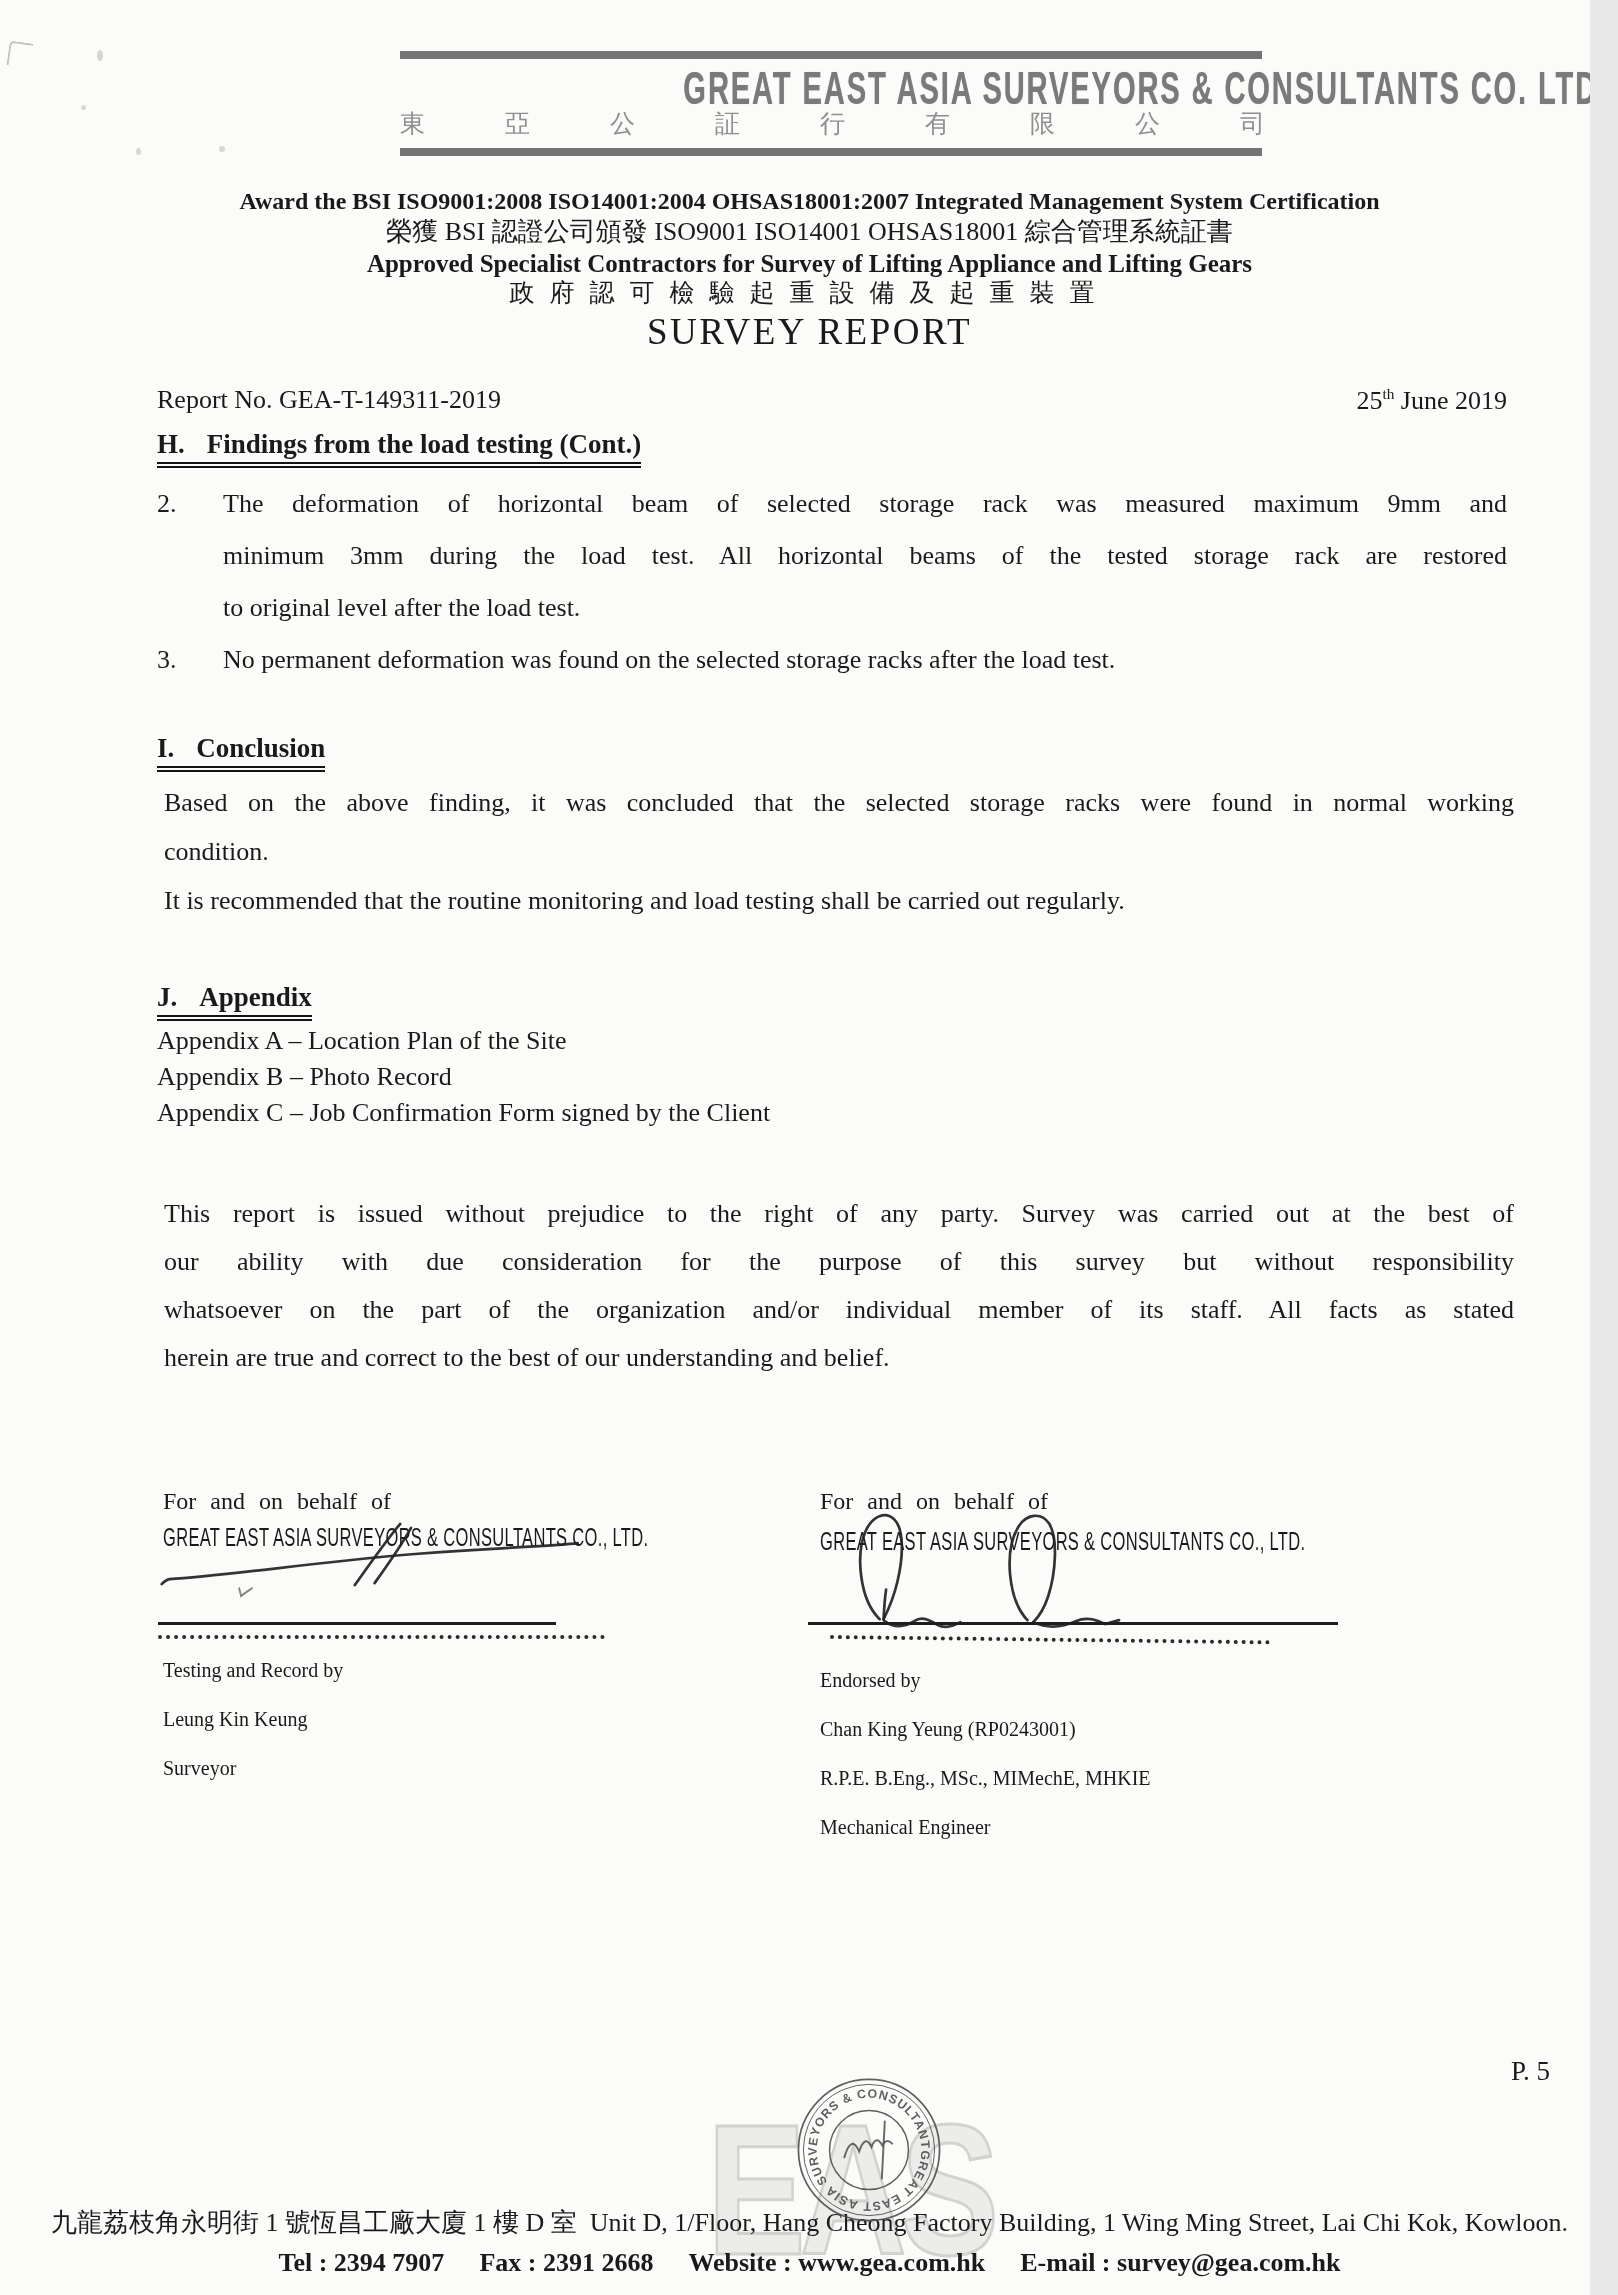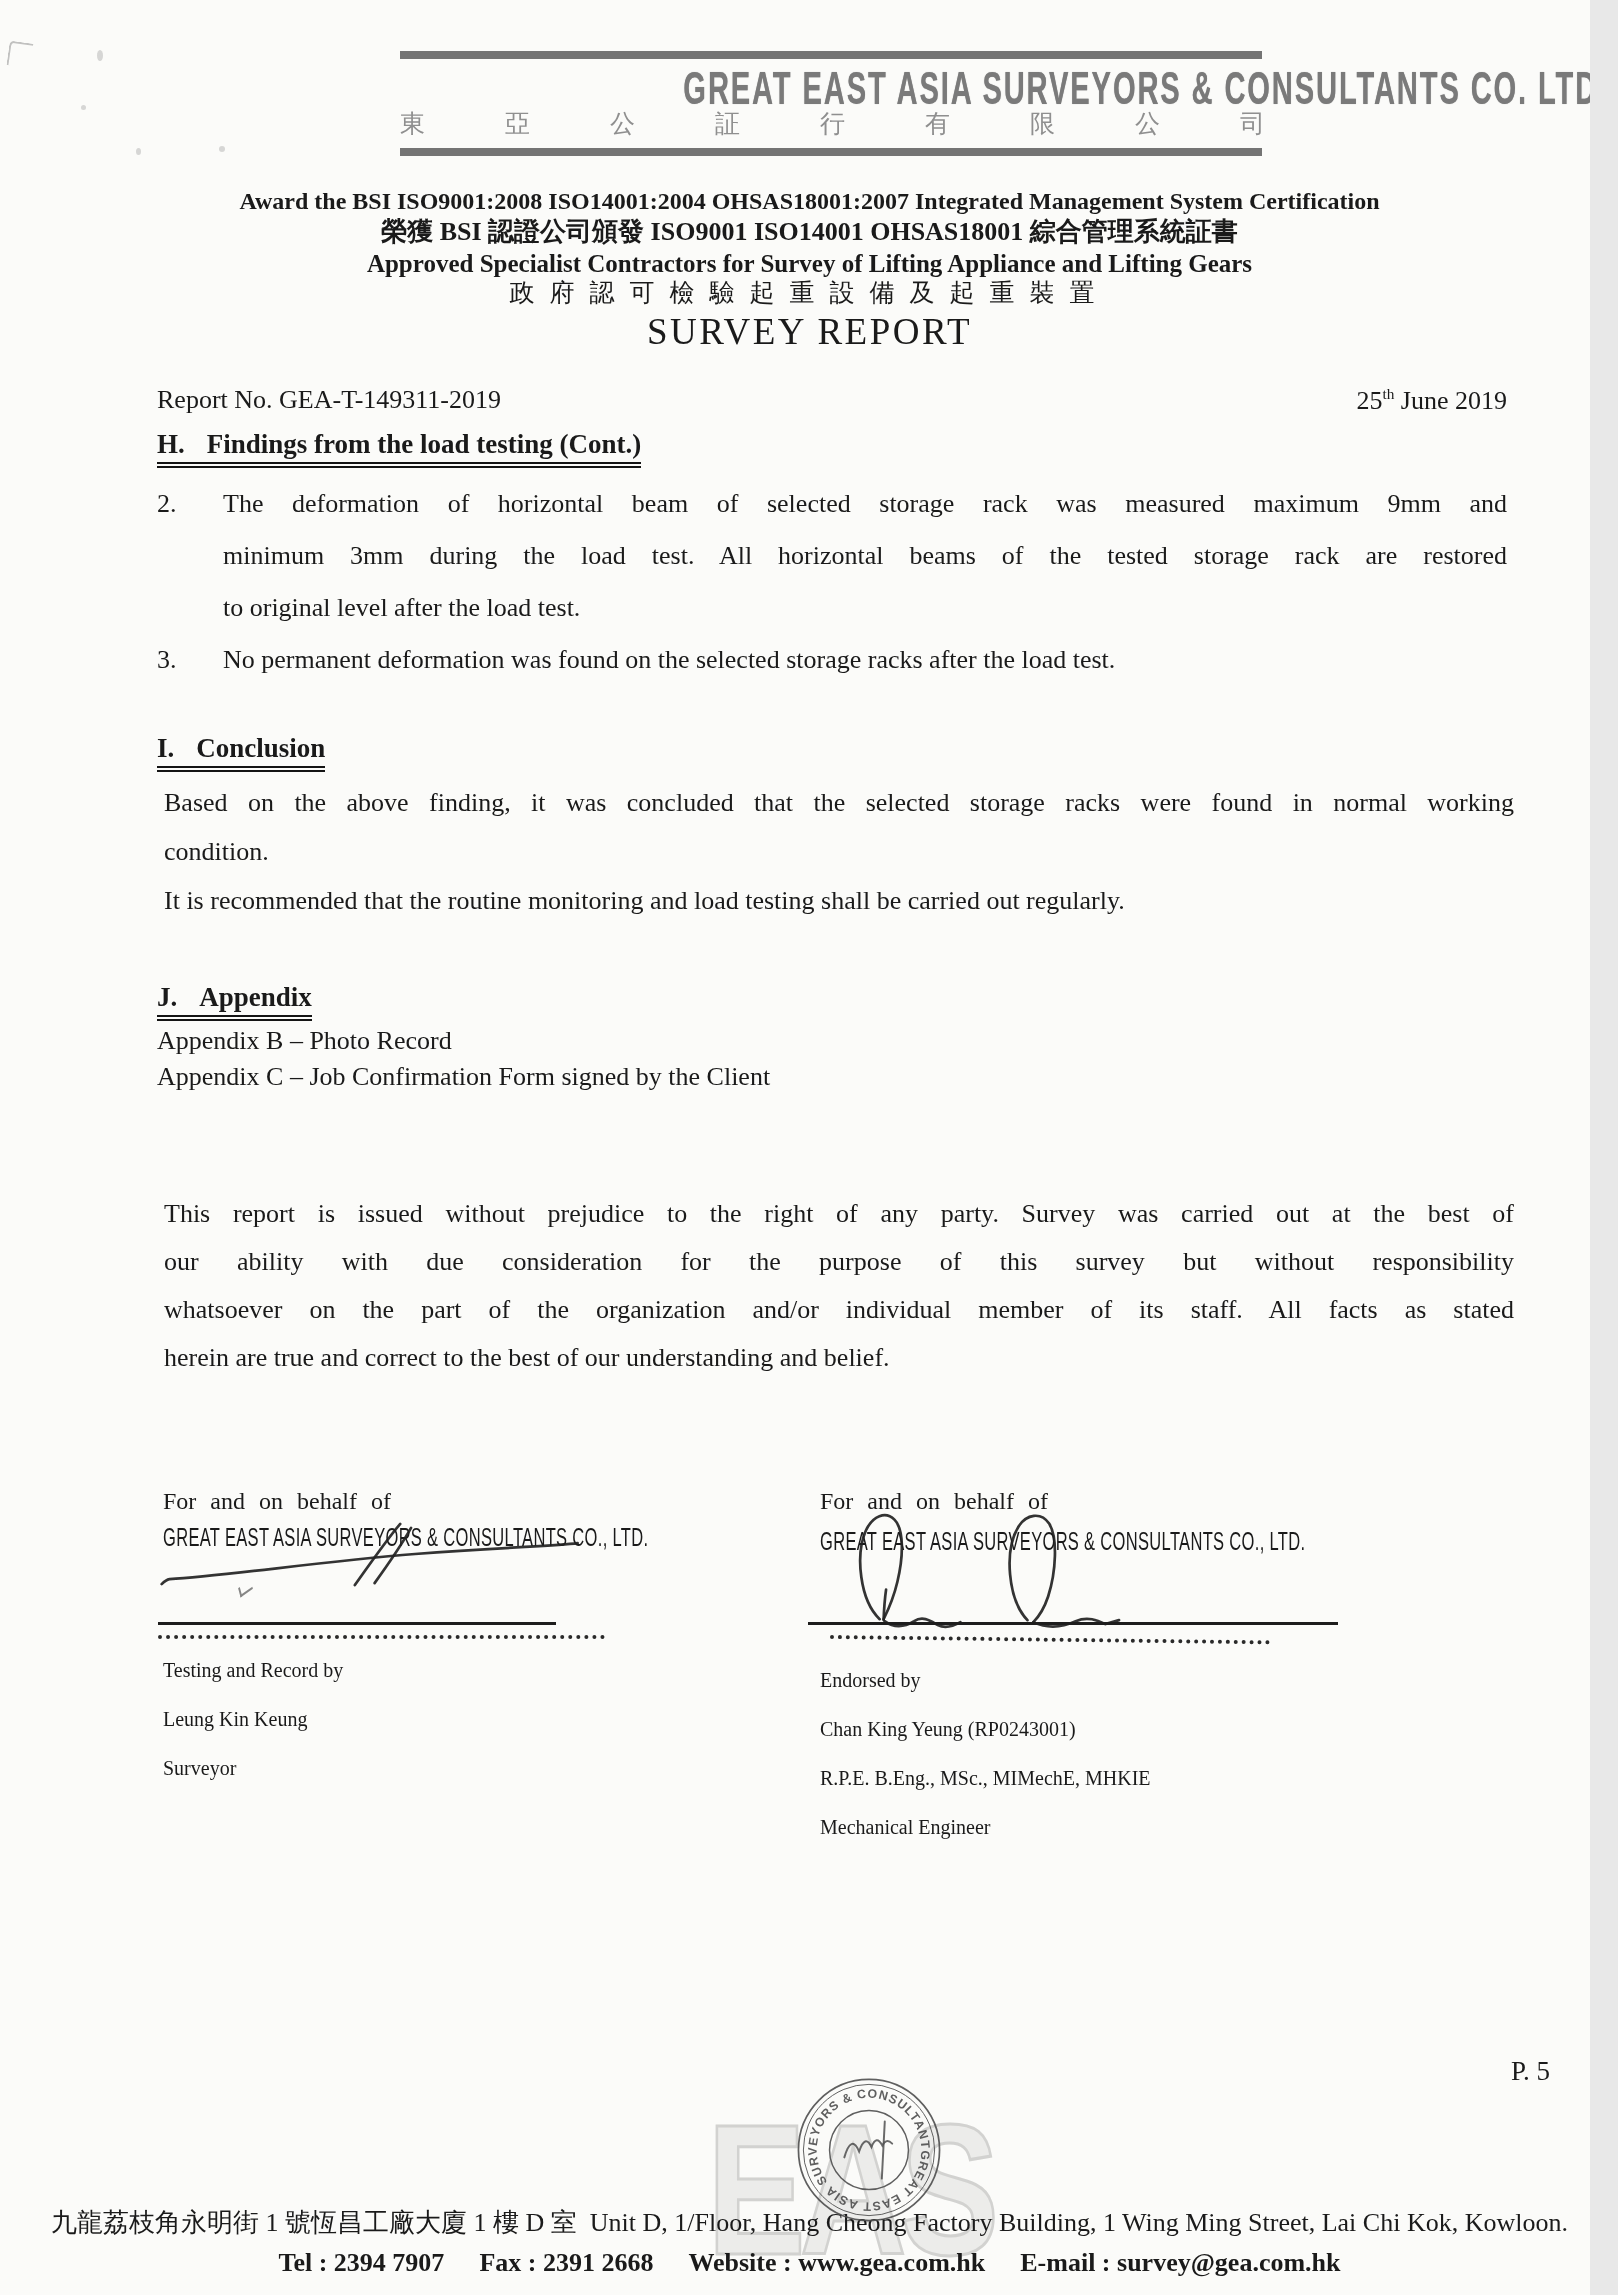--- a/index.html
+++ b/index.html
@@ -18,21 +18,21 @@
     transform-origin:center;white-space:nowrap;text-shadow:0 0 1px #9a9a9a;
   }
   .logo-zh{
     left:400px;width:862px;top:110px;color:#8f8f8f;font-size:25px;line-height:1.1;
     letter-spacing:80px;margin-right:-80px;white-space:nowrap;
     font-family:"Liberation Sans",sans-serif;
   }
   
   .cert{left:0;width:1619px;text-align:center;}
   .c1{top:188px;font-weight:bold;font-size:24px;}
-  .c2{top:214px;font-weight:bold;font-size:26px;}
+  .c2{top:214px;font-weight:normal;font-size:26px;}
   .c3{top:250px;font-weight:bold;font-size:25px;}
   .c4{top:276px;font-size:25px;letter-spacing:15px;}
   .title{top:310px;font-size:37px;letter-spacing:2.5px;}
   
   .meta{left:157px;width:1350px;top:385px;font-size:26px;display:flex;justify-content:space-between;}
   .meta sup{font-size:15.3px;}
   
   .sect{left:157px;font-size:27px;font-weight:bold;}
   .headline{border-bottom:6px double #141414;padding-bottom:2px;display:inline-block;}
   .sect .gap{display:inline-block;width:22px;}
@@ -126,20 +126,21 @@
   <div class="abs para" style="top:778px;">
     <div class="bodyline jline" style="line-height:49px;">Based on the above finding, it was concluded that the selected storage racks were found in normal working</div>
     <div class="bodyline" style="line-height:49px;">condition.</div>
     <div class="bodyline" style="line-height:49px;">It is recommended that the routine monitoring and load testing shall be carried out regularly.</div>
   </div>
 
   <div class="abs sect" style="top:982px;">
     <span class="headline"><span>J.</span><span class="gap"></span><span>Appendix</span></span>
   </div>
   <div class="abs appx" style="top:1023px;">
+    <div>Appendix A – Location Plan of the Site</div>
     <div>Appendix B – Photo Record</div>
     <div>Appendix C – Job Confirmation Form signed by the Client</div>
   </div>
 
   <div class="abs para" style="top:1190px;">
     <div class="bodyline jline" style="line-height:48px;">This report is issued without prejudice to the right of any party. Survey was carried out at the best of</div>
     <div class="bodyline jline" style="line-height:48px;">our ability with due consideration for the purpose of this survey but without responsibility</div>
     <div class="bodyline jline" style="line-height:48px;">whatsoever on the part of the organization and/or individual member of its staff. All facts as stated</div>
     <div class="bodyline" style="line-height:48px;">herein are true and correct to the best of our understanding and belief.</div>
   </div>

